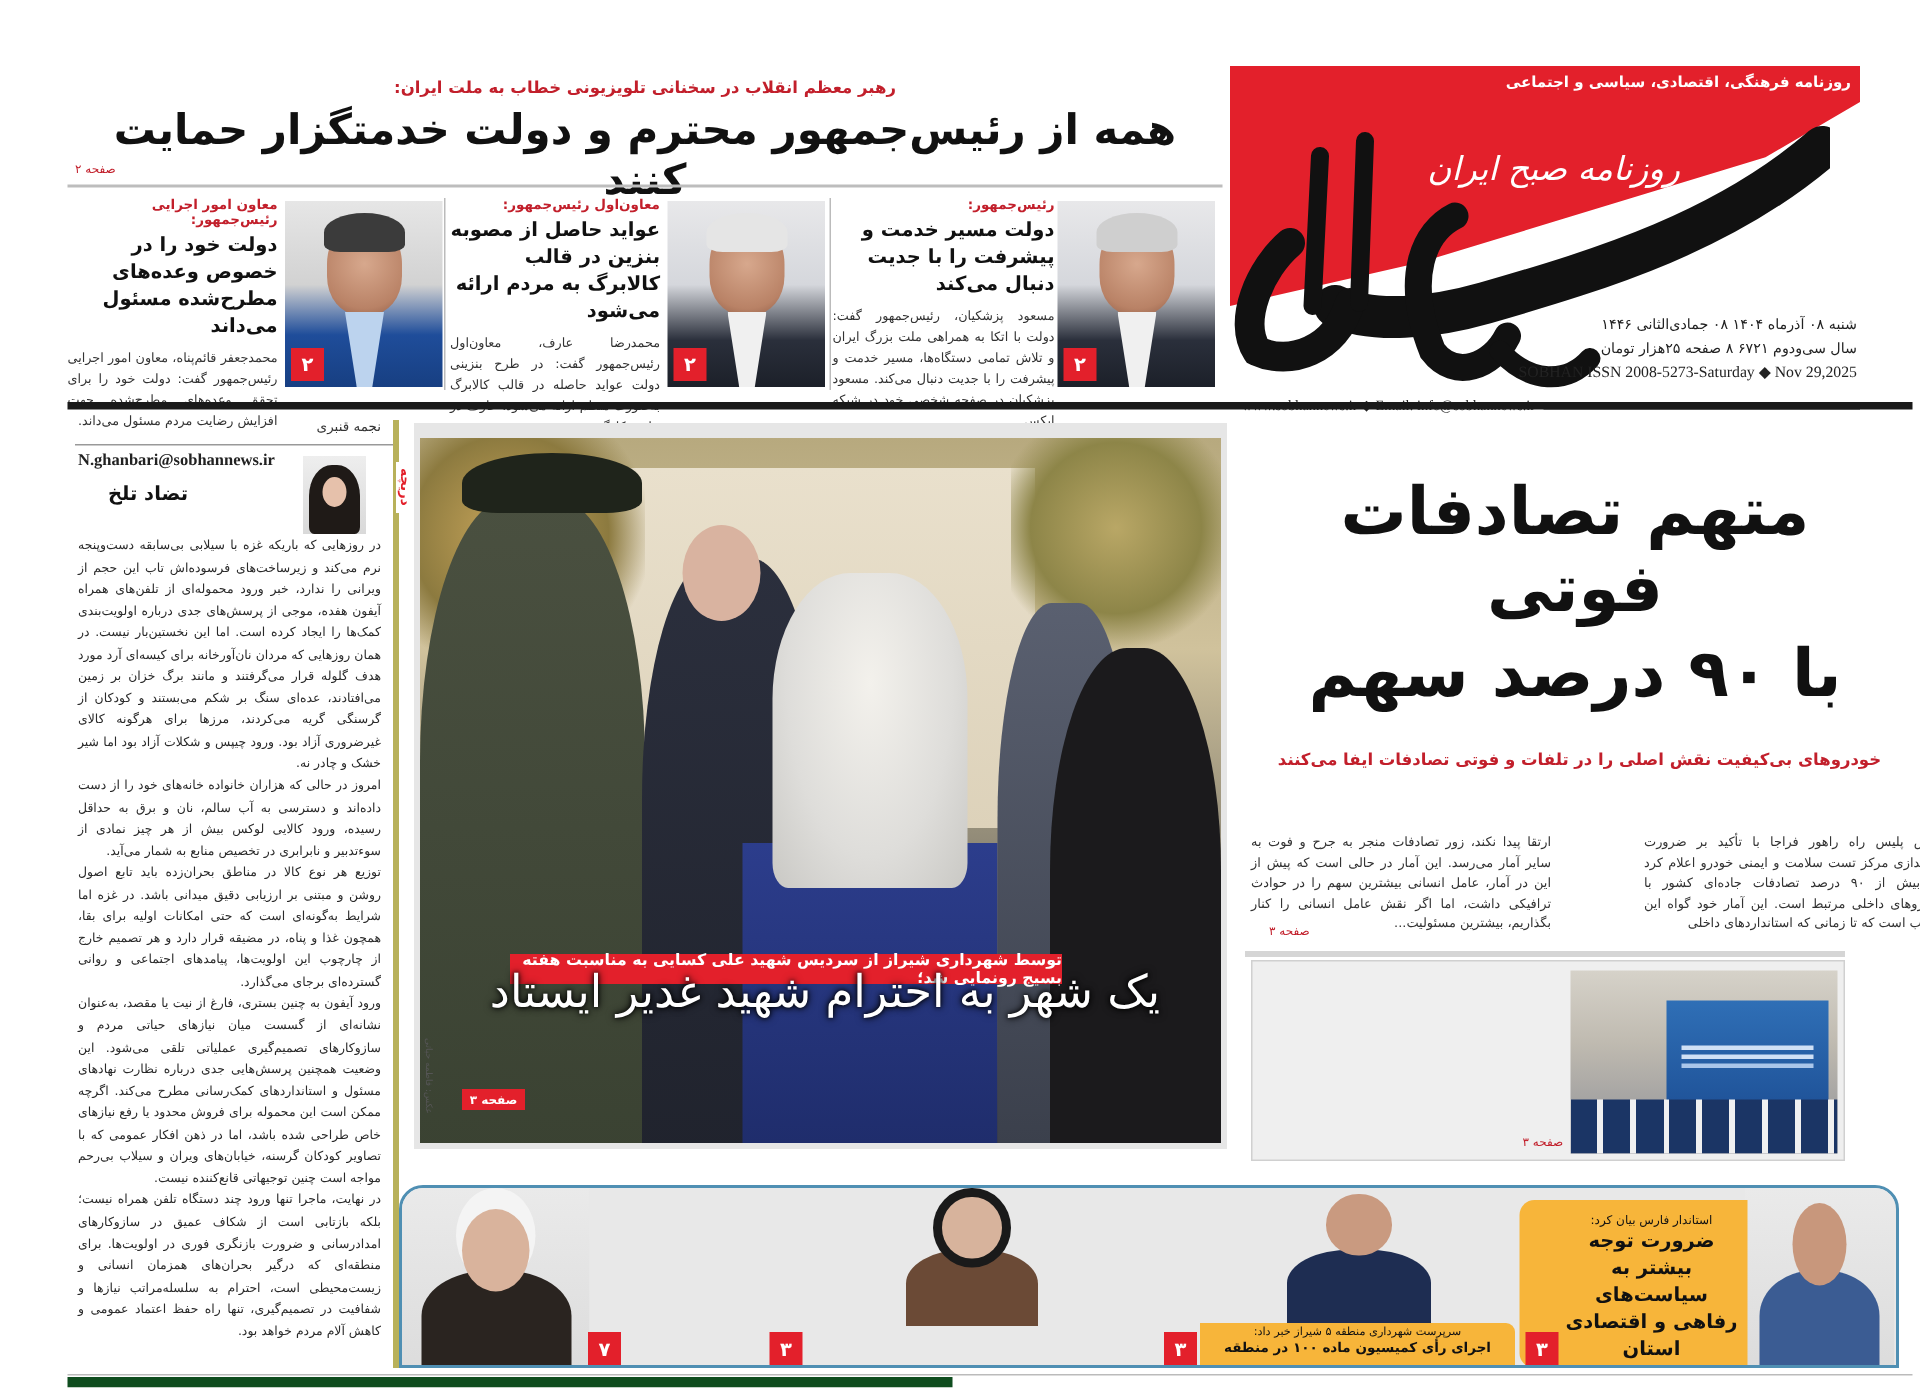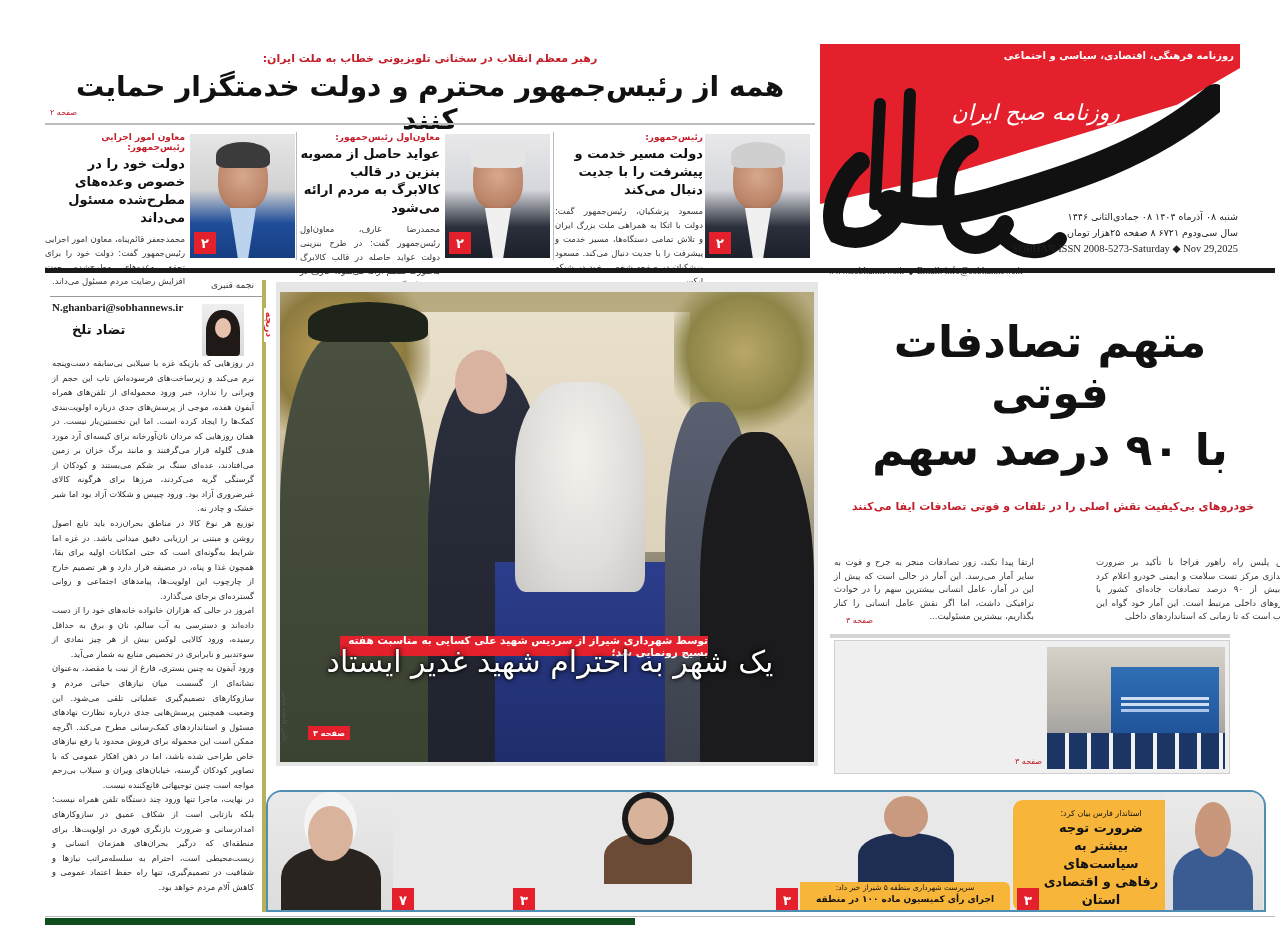--- a/index.html
+++ b/index.html
@@ -196,22 +196,22 @@
   <div class="col-author">نجمه قنبری</div>
   <div class="col-author-rule"></div>
   <div class="col-email">N.ghanbari@sobhannews.ir</div>
   <div class="col-avatar">
     <div class="hijab"></div>
     <div class="face"></div>
   </div>
   <div class="col-title">تضاد تلخ</div>
   <div class="col-body">
     <p>در روزهایی که باریکه غزه با سیلابی بی‌سابقه دست‌وپنجه نرم می‌کند و زیرساخت‌های فرسوده‌اش تاب این حجم از ویرانی را ندارد، خبر ورود محموله‌ای از تلفن‌های همراه آیفون هفده، موجی از پرسش‌های جدی درباره اولویت‌بندی کمک‌ها را ایجاد کرده است. اما این نخستین‌بار نیست. در همان روزهایی که مردان نان‌آورخانه برای کیسه‌ای آرد مورد هدف گلوله قرار می‌گرفتند و مانند برگ خزان بر زمین می‌افتادند، عده‌ای سنگ بر شکم می‌بستند و کودکان از گرسنگی گریه می‌کردند، مرزها برای هرگونه کالای غیرضروری آزاد بود. ورود چیپس و شکلات آزاد بود اما شیر خشک و چادر نه.</p>
+    <p>امروز در حالی که هزاران خانواده خانه‌های خود را از دست داده‌اند و دسترسی به آب سالم، نان و برق به حداقل رسیده، ورود کالایی لوکس بیش از هر چیز نمادی از سوءتدبیر و نابرابری در تخصیص منابع به شمار می‌آید.</p>
     <p>توزیع هر نوع کالا در مناطق بحران‌زده باید تابع اصول روشن و مبتنی بر ارزیابی دقیق میدانی باشد. در غزه اما شرایط به‌گونه‌ای است که حتی امکانات اولیه برای بقا، همچون غذا و پناه، در مضیقه قرار دارد و هر تصمیم خارج از چارچوب این اولویت‌ها، پیامدهای اجتماعی و روانی گسترده‌ای برجای می‌گذارد.</p>
-    <p>امروز در حالی که هزاران خانواده خانه‌های خود را از دست داده‌اند و دسترسی به آب سالم، نان و برق به حداقل رسیده، ورود کالایی لوکس بیش از هر چیز نمادی از سوءتدبیر و نابرابری در تخصیص منابع به شمار می‌آید.</p>
     <p>ورود آیفون به چنین بستری، فارغ از نیت یا مقصد، به‌عنوان نشانه‌ای از گسست میان نیازهای حیاتی مردم و سازوکارهای تصمیم‌گیری عملیاتی تلقی می‌شود. این وضعیت همچنین پرسش‌هایی جدی درباره نظارت نهادهای مسئول و استانداردهای کمک‌رسانی مطرح می‌کند. اگرچه ممکن است این محموله برای فروش محدود یا رفع نیازهای خاص طراحی شده باشد، اما در ذهن افکار عمومی که با تصاویر کودکان گرسنه، خیابان‌های ویران و سیلاب بی‌رحم مواجه است چنین توجیهاتی قانع‌کننده نیست.</p>
     <p>در نهایت، ماجرا تنها ورود چند دستگاه تلفن همراه نیست؛ بلکه بازتابی است از شکاف عمیق در سازوکارهای امدادرسانی و ضرورت بازنگری فوری در اولویت‌ها. برای منطقه‌ای که درگیر بحران‌های همزمان انسانی و زیست‌محیطی است، احترام به سلسله‌مراتب نیازها و شفافیت در تصمیم‌گیری، تنها راه حفظ اعتماد عمومی و کاهش آلام مردم خواهد بود.</p>
   </div>
 </div>
 <div class="abs col-vbar"></div>
 <div class="abs col-tag">دریچه</div>
 
 <div class="abs main-photo-frame"></div>
 <div class="abs main-photo">
   <div class="mp-banner"></div>

